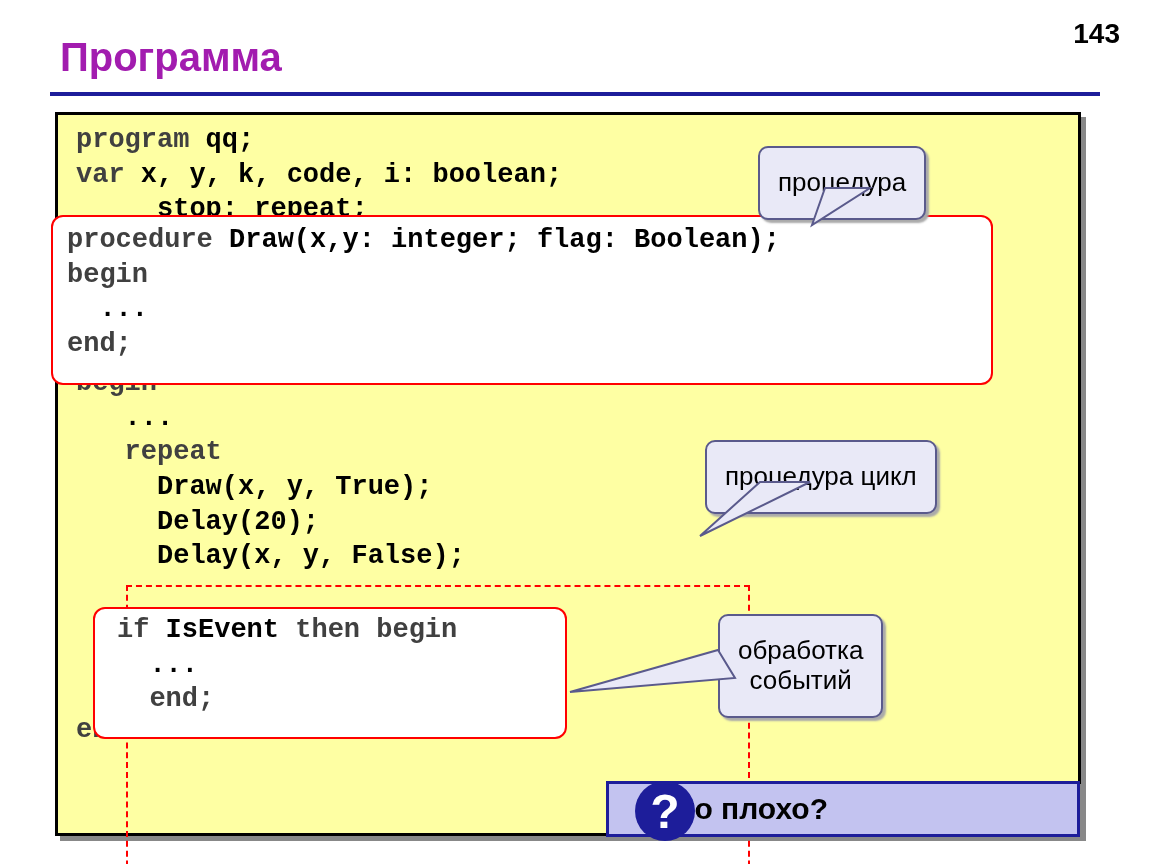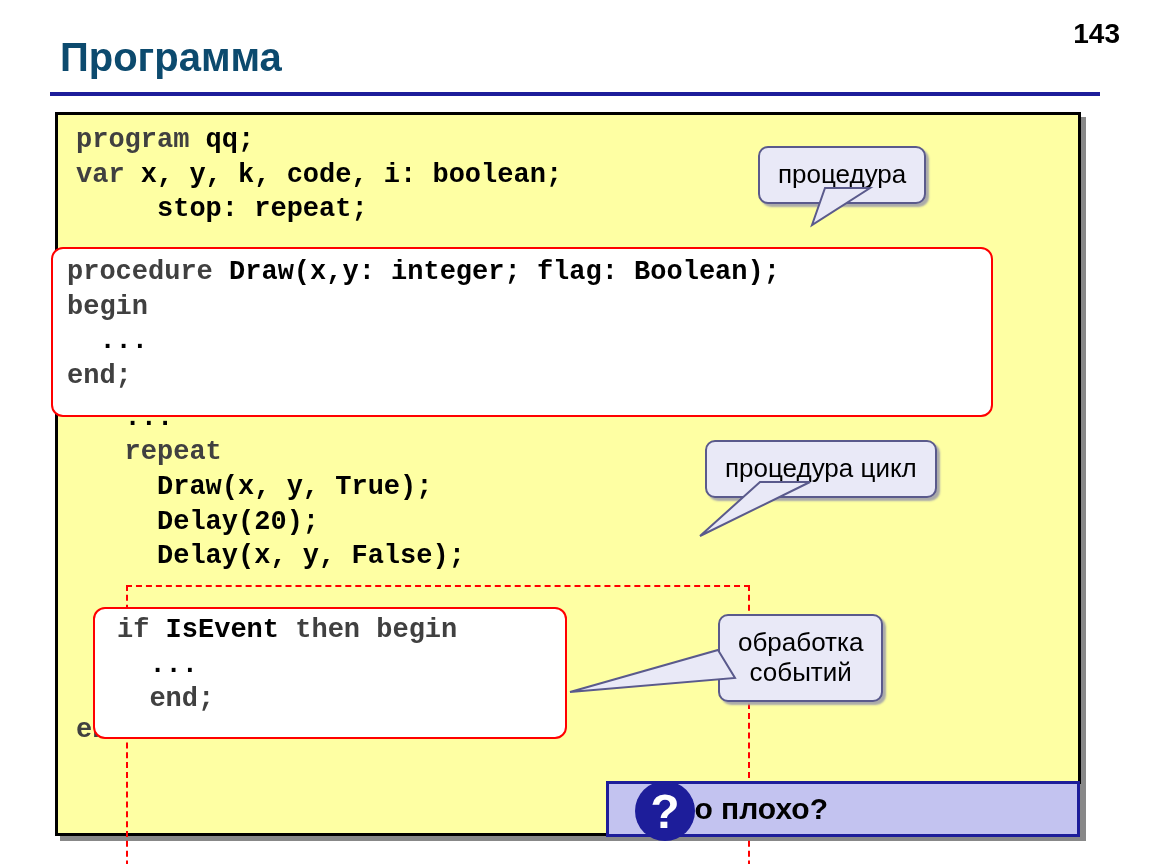--- a/index.html
+++ b/index.html
@@ -19,21 +19,21 @@
     font-size: 28px;
     font-weight: bold;
     color: #000;
   }
   .title {
     position: absolute;
     top: 35px;
     left: 60px;
     font-size: 40px;
     font-weight: bold;
-    color: #0c4a6e;
+    color: #a21caf;
   }
   .hr-line {
     position: absolute;
     top: 92px;
     left: 50px;
     right: 50px;
     height: 4px;
     background: #1d1d9a;
   }
   .code-box {
@@ -67,21 +67,20 @@
     height: 156px;
     border: 2px solid #ff0000;
     border-radius: 12px;
     background: #ffffff;
     padding: 6px 14px 4px;
     font-family: "Courier New", monospace;
     font-size: 27px;
     font-weight: bold;
     white-space: pre;
     line-height: 1.285;
-    margin-top: 32px;
   }
 
   .event-box {
     position: absolute;
     left: 93px;
     top: 607px;
     width: 426px;
     height: 120px;
     border: 2px solid #ff0000;
     border-radius: 12px;
@@ -101,21 +100,21 @@
     width: 620px;
     height: 307px;
     border: 2px dashed #ff0000;
   }
 
   .callout {
     position: absolute;
     background: #e9e9f7;
     border: 2px solid #5a5a8c;
     border-radius: 10px;
-    padding: 12px 18px;
+    padding: 20px 18px;
     font-size: 26px;
     color: #000;
     text-align: center;
     box-shadow: 3px 3px 2px #aaa;
     line-height: 1.15;
   }
   .callout-proc { top: 146px; left: 758px; }
   .callout-loop { top: 440px; left: 705px; }
   .callout-event { top: 602px; left: 718px; margin-top: 12px; }
 

